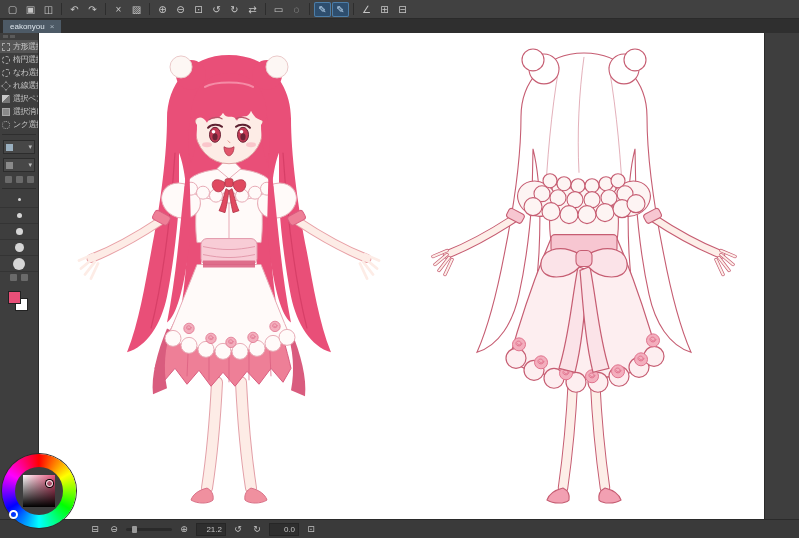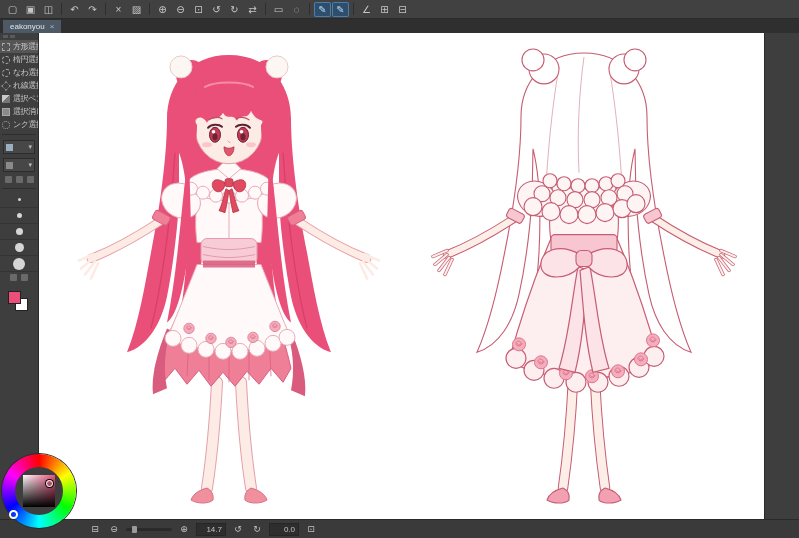--- a/index.html
+++ b/index.html
@@ -442,21 +442,21 @@
     <div class="right-dock"></div>
   </div>
 
   <div class="statusbar">
     <span class="sb-ico">⊟</span>
     <span class="sb-ico">⊖</span>
     <div class="sb-track">
         <div class="sb-thumb"></div>
       </div>
     <span class="sb-ico">⊕</span>
-    <span class="sb-val">14.7</span>
+    <span class="sb-val">21.2</span>
     <span class="sb-ico">↺</span>
     <span class="sb-ico">↻</span>
     <span class="sb-val">0.0</span>
     <span class="sb-ico">⊡</span>
   </div>
 
   <div class="color-wheel">
     <div class="wheel-ring"></div>
     <div class="wheel-hole"></div>
     <div class="sv-box"></div>

